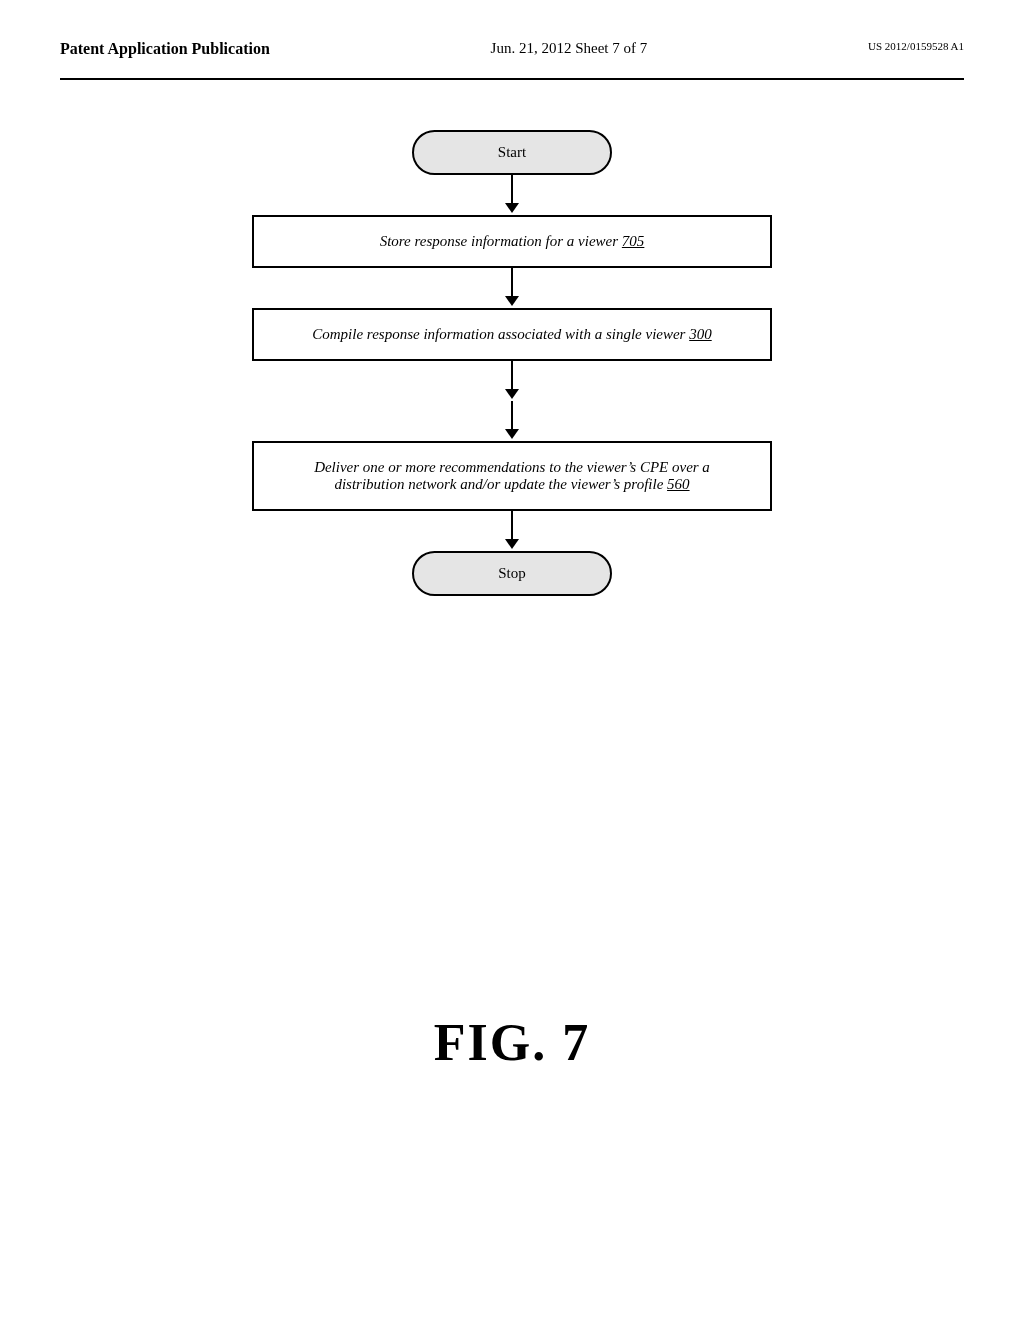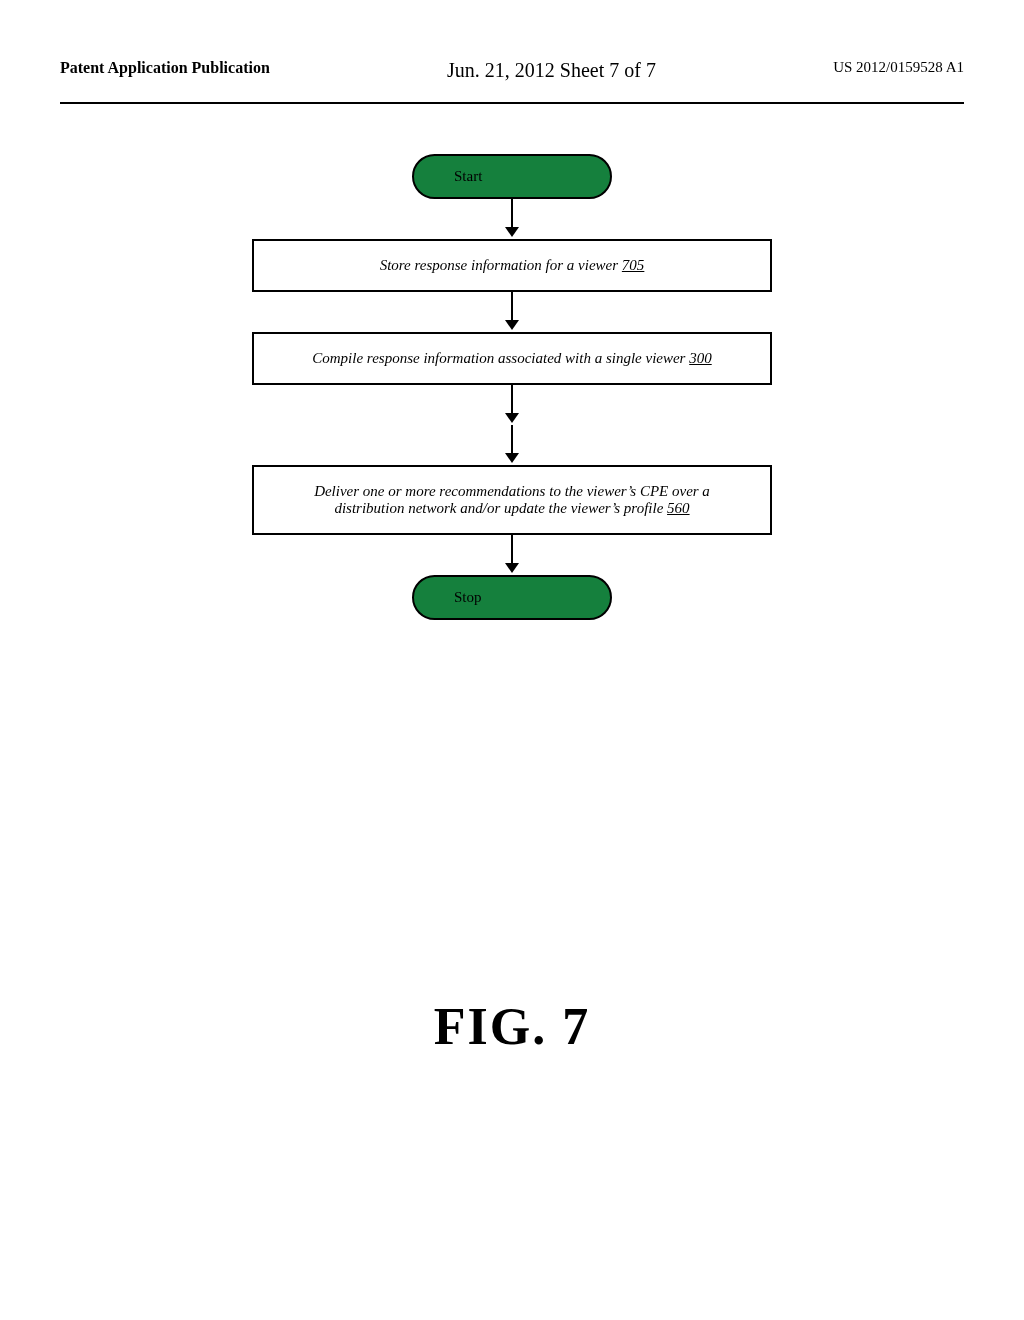--- a/index.html
+++ b/index.html
@@ -15,64 +15,65 @@
       height: 1320px;
       overflow: hidden;
       position: relative;
     }
 
     .page {
       width: 1024px;
       height: 1152px;
       background: #ffffff;
       position: relative;
-      padding: 59px 60px;
+      padding: 40px 60px;
     }
 
     
     .header {
       display: flex;
       justify-content: space-between;
       align-items: flex-start;
       padding-bottom: 20px;
       border-bottom: 2px solid #000;
       margin-bottom: 10px;
     }
 
     .header-left {
       font-weight: bold;
       font-size: 16px;
     }
 
     .header-center {
-      font-size: 20px;
+      font-size: 15px;
       text-align: center;
     }
 
     .header-right {
-      font-size: 15px;
+      font-size: 11px;
       text-align: right;
     }
 
     
     .flowchart-container {
       display: flex;
       flex-direction: column;
       align-items: center;
       margin-top: 50px;
       position: relative;
     }
 
     
     .rounded-rect {
       border: 2px solid #000;
       border-radius: 40px;
       padding: 12px 40px;
+      text-align: center;
       font-size: 15px;
-      background: #15803d;
+      background: #e5e5e5;
       min-width: 200px;
     }
 
     .rectangle {
       border: 2px solid #000;
       padding: 16px 30px;
       text-align: center;
       font-size: 15px;
       background: #fff;
       width: 520px;
@@ -102,21 +103,21 @@
       width: 0;
       height: 0;
       border-left: 7px solid transparent;
       border-right: 7px solid transparent;
       border-top: 10px solid #000;
     }
 
     
     .figure-label {
       position: absolute;
-      bottom: 96px;
+      bottom: 80px;
       left: 50%;
       transform: translateX(-50%);
       font-size: 52px;
       font-weight: bold;
       letter-spacing: 2px;
     }
   </style>
 </head>
 <body>
 

